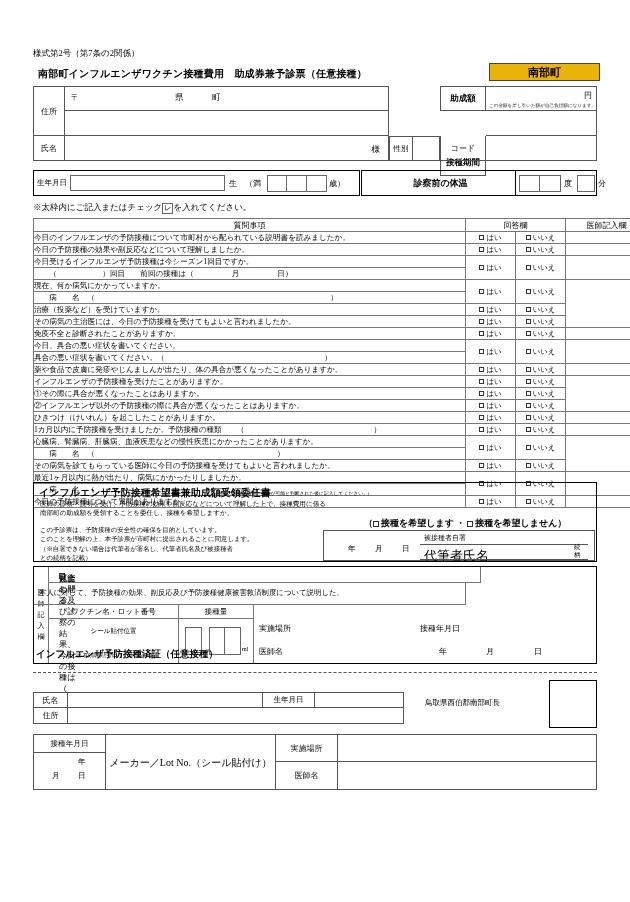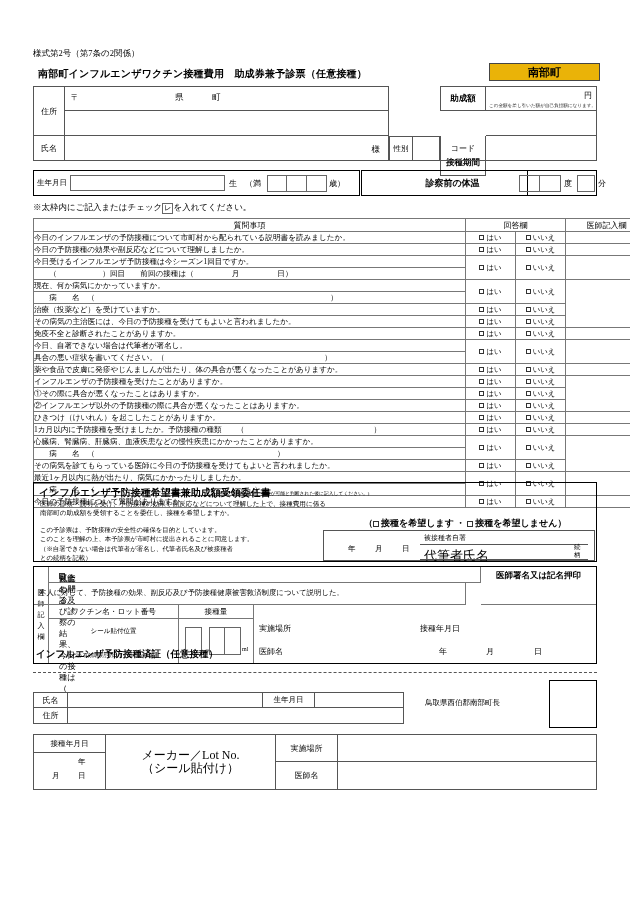--- a/index.html
+++ b/index.html
@@ -53,21 +53,21 @@
   #bd-box{position:absolute;left:33px;top:170px;width:327px;height:26px;border:1.4px solid #000;box-sizing:border-box;}
   #bd-label{position:absolute;left:0;top:0;width:36px;height:100%;display:flex;align-items:center;justify-content:center;font-size:7.5px;}
   #bd-input{position:absolute;left:36px;top:4px;width:155px;height:16px;border:1px solid #666;box-sizing:border-box;}
   #bd-sei{position:absolute;left:195px;top:7px;font-size:8px;}
   #bd-man{position:absolute;left:211px;top:7px;font-size:8px;}
   #bd-c1{position:absolute;left:233px;top:4px;width:20px;height:17px;border:1px solid #666;box-sizing:border-box;}
   #bd-c2{position:absolute;left:253px;top:4px;width:20px;height:17px;border:1px solid #666;border-left:none;box-sizing:border-box;}
   #bd-c3{position:absolute;left:273px;top:4px;width:20px;height:17px;border:1px solid #666;border-left:none;box-sizing:border-box;}
   #bd-sai{position:absolute;left:295px;top:7px;font-size:8px;}
   #temp-box{position:absolute;left:361px;top:170px;width:236px;height:26px;border:1.4px solid #000;box-sizing:border-box;}
-  #temp-label{position:absolute;left:16px;top:0;width:150px;height:100%;display:flex;align-items:center;justify-content:center;
+  #temp-label{position:absolute;left:4px;top:0;width:150px;height:100%;display:flex;align-items:center;justify-content:center;
      font-size:9px;font-weight:bold;border-right:1.2px solid #000;box-sizing:border-box;}
   #temp-c1{position:absolute;left:157px;top:4px;width:21px;height:17px;border:1px solid #666;box-sizing:border-box;}
   #temp-c2{position:absolute;left:178px;top:4px;width:21px;height:17px;border:1px solid #666;border-left:none;box-sizing:border-box;}
   #temp-do{position:absolute;left:202px;top:7px;font-size:8px;}
   #temp-c3{position:absolute;left:215px;top:4px;width:18px;height:17px;border:1px solid #666;box-sizing:border-box;}
   #temp-fun{position:absolute;left:236px;top:7px;font-size:8px;}
 
   
   #instruction{position:absolute;left:33px;top:202px;font-size:8.5px;}
   #instruction .chk{display:inline-block;border:1px solid #666;padding:0 1px;font-size:7px;line-height:9px;}
@@ -156,21 +156,21 @@
   #seal-box{position:absolute;left:549px;top:680px;width:48px;height:48px;border:1.6px solid #000;box-sizing:border-box;}
 
   #cert2{position:absolute;left:33px;top:734px;width:564px;height:56px;border:1px solid #555;box-sizing:border-box;}
   #c2-dl{position:absolute;left:0;top:0;width:72px;height:18px;border-right:1px solid #555;border-bottom:1px solid #555;
      box-sizing:border-box;display:flex;align-items:center;justify-content:center;font-size:7.6px;}
   #c2-dv{position:absolute;left:0;top:18px;width:72px;height:36px;border-right:1px solid #555;box-sizing:border-box;}
   #c2-y{position:absolute;left:44px;top:4px;font-size:7.5px;}
   #c2-m{position:absolute;left:18px;top:18px;font-size:7.5px;}
   #c2-d{position:absolute;left:44px;top:18px;font-size:7.5px;}
   #c2-mk{position:absolute;left:72px;top:0;width:170px;height:54px;border-right:1px solid #555;box-sizing:border-box;
-     display:flex;flex-direction:column;align-items:center;justify-content:center;font-size:12px;line-height:13px;}
+     display:flex;align-items:center;justify-content:center;font-size:10px;line-height:13px;}
   #c2-pl{position:absolute;left:242px;top:0;width:62px;height:27px;border-right:1px solid #555;border-bottom:1px solid #555;
      box-sizing:border-box;display:flex;align-items:center;justify-content:center;font-size:8px;}
   #c2-dn{position:absolute;left:242px;top:27px;width:62px;height:27px;border-right:1px solid #555;
      box-sizing:border-box;display:flex;align-items:center;justify-content:center;font-size:8px;}
   #c2-pv{position:absolute;left:304px;top:0;width:258px;height:27px;border-bottom:1px solid #555;box-sizing:border-box;}
   #c2-dv2{position:absolute;left:304px;top:27px;width:258px;height:27px;box-sizing:border-box;}
 </style>
 </head>
 <body>
 
@@ -285,21 +285,21 @@
           <td class="ansc"><span class="cbx"></span>はい</td>
           <td class="ansc"><span class="cbx"></span>いいえ</td>
         </tr>
         <tr>
           <td class="qtext">免疫不全と診断されたことがありますか。</td>
           <td class="ansc"><span class="cbx"></span>はい</td>
           <td class="ansc"><span class="cbx"></span>いいえ</td>
           <td class="drc"></td>
         </tr>
         <tr class="grp-top">
-          <td class="qtext">今日、自署できない場合は代筆者が署名し。</td>
+          <td class="qtext">今日、具合の悪い症状を書いてください。</td>
           <td class="ansc" rowspan="2"><span class="cbx"></span>はい</td>
           <td class="ansc" rowspan="2"><span class="cbx"></span>いいえ</td>
           <td class="drc" rowspan="2"></td>
         </tr>
         <tr class="grp-bot">
           <td class="qtext">具合の悪い症状を書いてください。（　　　　　　　　　　　　　　　　　　　　　）</td>
         </tr>
         <tr>
           <td class="qtext">薬や食品で皮膚に発疹やじんましんが出たり、体の具合が悪くなったことがありますか。</td>
           <td class="ansc"><span class="cbx"></span>はい</td>
@@ -396,21 +396,20 @@
         <span>記</span>
         <span>入</span>
         <span>欄</span>
       </div>
     <div id="doc-r1">
       <span><span>以上の問診及び診察の結果、今日の接種は（</span>　<span class="cbx"></span><span>可能</span>　<span>・</span>　<span class="cbx"></span><span>見合わせる</span><span>）</span></span>
     </div>
     <div id="doc-r2">
       <span>本人に対して、予防接種の効果、副反応及び予防接種健康被害救済制度について説明した。</span>
     </div>
-    <div id="doc-sig">医師署名又は記名押印</div>
     <div id="doc-h1">ワクチン名・ロット番号</div>
     <div id="doc-h2">接種量</div>
     <div id="doc-seal">
       <div id="seal-t">シール貼付位置</div>
       <div id="seal-n">(注) 有効期限が切れていないか確認</div>
     </div>
     <div id="doc-amt">
       <div id="amt1"></div>
       <span id="amt-dot">・</span>
       <div id="amt2"></div>

